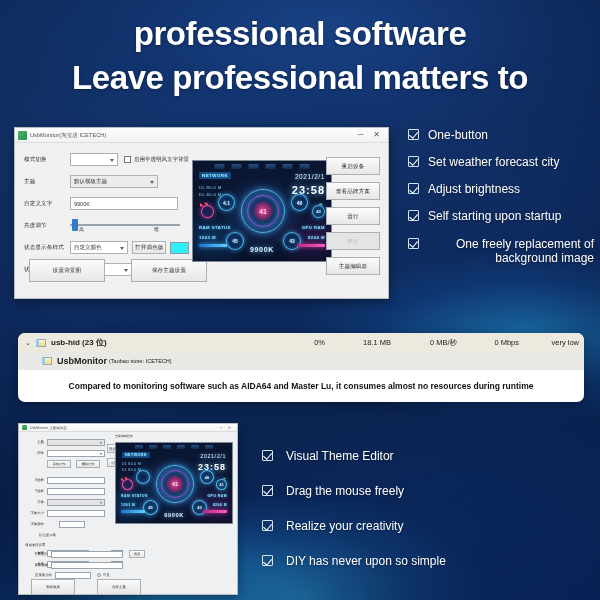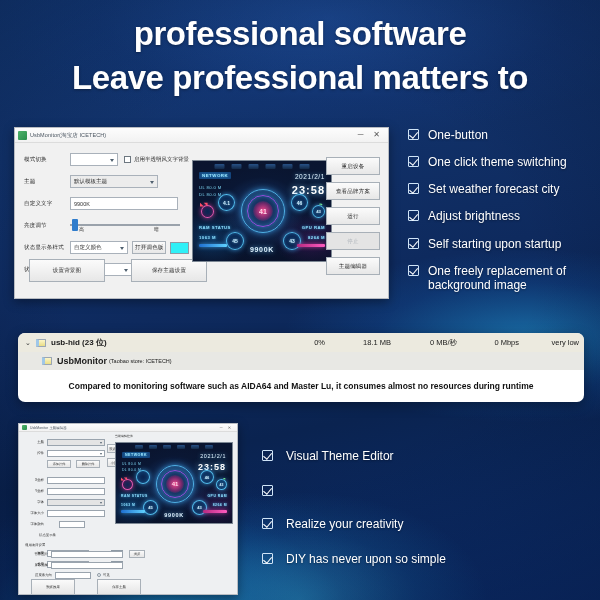--- a/index.html
+++ b/index.html
@@ -258,21 +258,21 @@
   .bf-sec { font-size: 3.4px; color: #2b2b2b; margin: 4px 0 2px; filter: blur(0.25px); }
   .bf-btn {
     background: linear-gradient(#fafafa,#e6e6e6); border: 1px solid #a8b0b8;
     font-size: 3.2px; color: #2b2b2b; display: flex; align-items: center; justify-content: center;
     filter: blur(0.2px);
   }
   .bf-sw { width: 12px; height: 6px; border: 1px solid #8e9aa5; }
   #winBot .lcd { left: 96px; top: 10px; width: 118px; height: 82px; }
 
   
-  .feat { position: absolute; z-index: 7; }
+  .feat { position: absolute; z-index: 7; text-align: right; }
   #featTop { left: 408px; top: 128px; width: 186px; }
   #featBot { left: 262px; top: 449px; width: 330px; }
   .feat-item {
     display: flex; align-items: flex-start; gap: 9px;
     color: #ffffff; font-size: 12px; line-height: 1.18;
     margin-bottom: 13px;
     text-shadow: 0 1px 2px rgba(0,0,0,0.35);
   }
   #featBot .feat-item { margin-bottom: 21px; gap: 13px; }
   .chk {
@@ -593,24 +593,20 @@
   </div>
 </div>
 
 <div class="feat" id="featTop">
   <div class="feat-item">
       <span class="chk"></span>
       <span>One-button</span>
     </div>
   <div class="feat-item">
       <span class="chk"></span>
-      <span>One click theme switching</span>
-    </div>
-  <div class="feat-item">
-      <span class="chk"></span>
       <span>Set weather forecast city</span>
     </div>
   <div class="feat-item">
       <span class="chk"></span>
       <span>Adjust brightness</span>
     </div>
   <div class="feat-item">
       <span class="chk"></span>
       <span>Self starting upon startup</span>
     </div>
@@ -620,20 +616,21 @@
     </div>
 </div>
 
 <div class="feat" id="featBot">
   <div class="feat-item">
       <span class="chk"></span>
       <span>Visual Theme Editor</span>
     </div>
   <div class="feat-item">
       <span class="chk"></span>
+      <span>Drag the mouse freely</span>
     </div>
   <div class="feat-item">
       <span class="chk"></span>
       <span>Realize your creativity</span>
     </div>
   <div class="feat-item">
       <span class="chk"></span>
       <span>DIY has never upon so simple</span>
     </div>
 </div>

